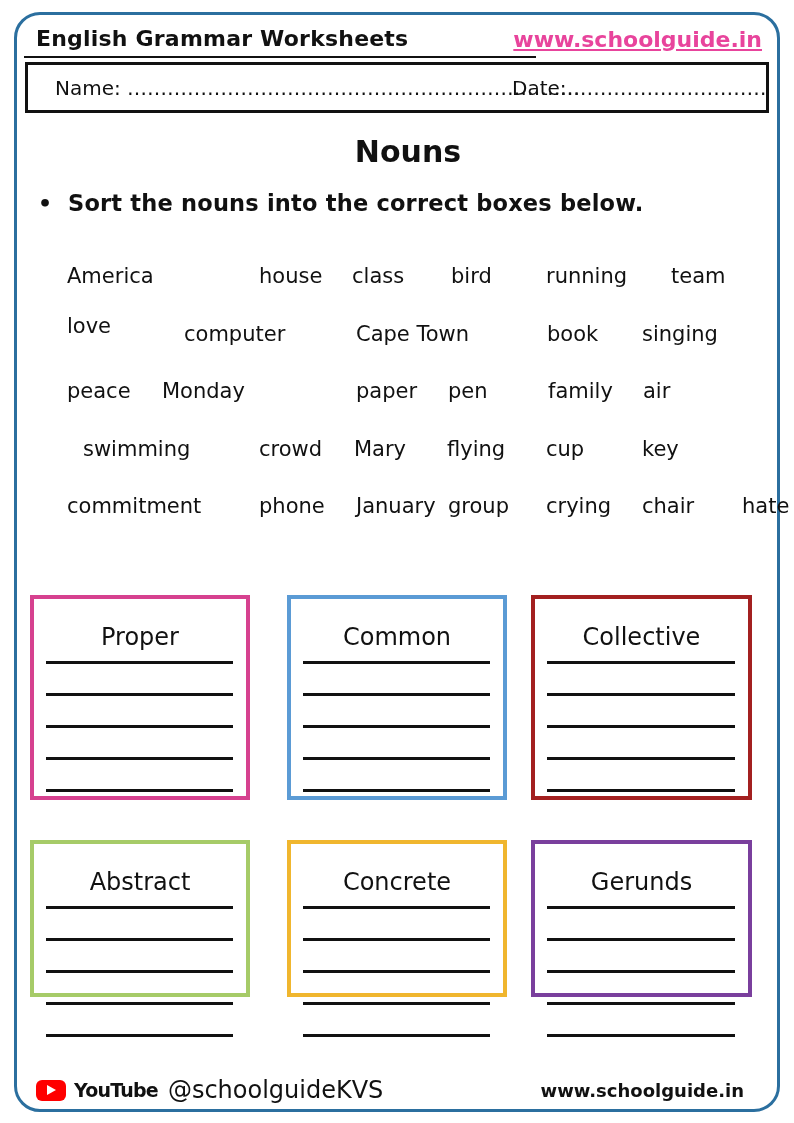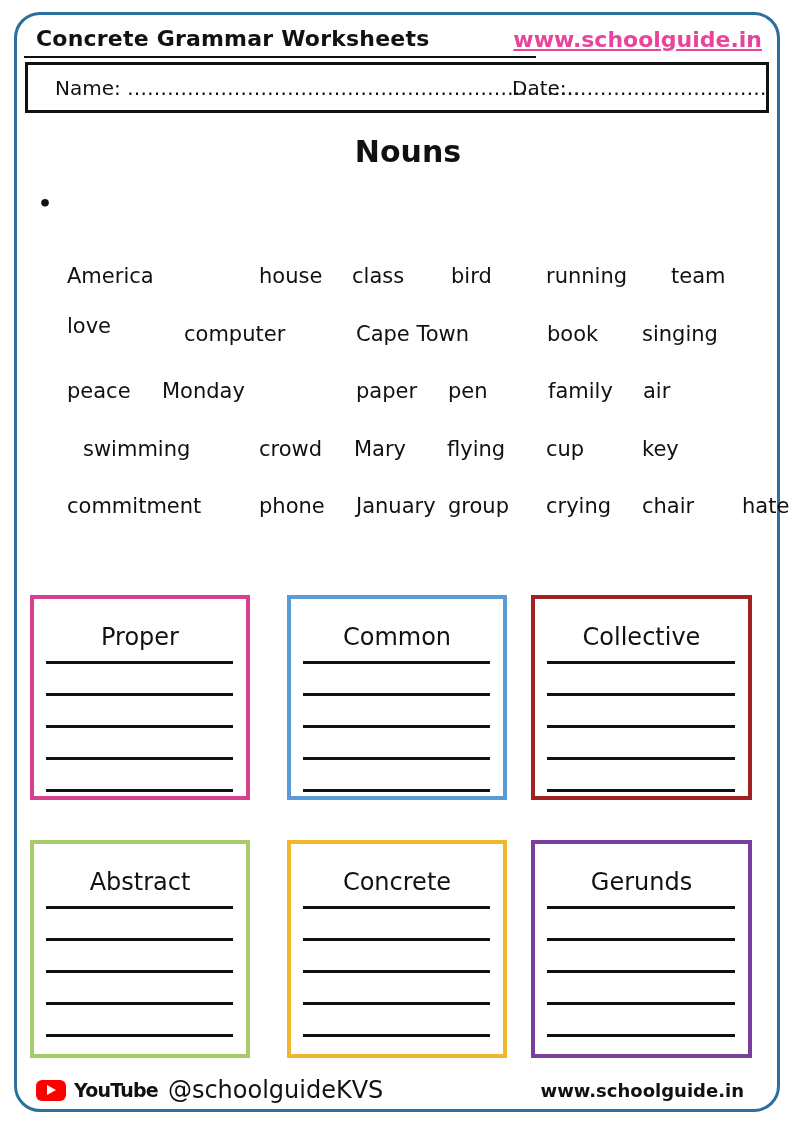--- a/index.html
+++ b/index.html
@@ -32,21 +32,21 @@
   #nb-date{left:484px;}
   
   #ws-title{position:absolute;left:11px;top:134px;width:794px;text-align:center;font-size:30px;font-weight:700;}
   #instr-bullet{position:absolute;left:38px;top:191px;font-size:22px;font-weight:700;}
   #instr-text{position:absolute;left:68px;top:190px;font-size:22.5px;font-weight:700;letter-spacing:0.2px;}
   
   .word{position:absolute;font-size:21px;white-space:nowrap;margin-left:29px;}
   
   .sort-box{position:absolute;width:220px;box-sizing:border-box;border:4px solid #000;background:#fff;}
   .sb-top{height:205px;}
-  .sb-bottom{height:218px;}
+  .sb-bottom{height:157px;}
   .sb-title{margin-top:24px;text-align:center;font-size:24px;font-weight:500;}
   .sb-line{position:absolute;left:12px;right:13px;border-top:3px solid #111;height:0;}
   .ln1{top:62px;} .ln2{top:94px;} .ln3{top:126px;} .ln4{top:158px;} .ln5{top:190px;}
   
   #footer-left{position:absolute;left:36px;top:1076px;display:flex;align-items:center;gap:8px;}
   #yt-badge{
     width:30px;height:21px;background:#FF0000;border-radius:6px;position:relative;flex:0 0 auto;
   }
   #yt-badge::after{
     content:"";position:absolute;left:11px;top:5.5px;width:0;height:0;
@@ -55,31 +55,32 @@
   #yt-word{font-size:19px;font-weight:700;letter-spacing:-0.8px;}
   #yt-handle{font-size:24px;font-weight:400;margin-left:2px;}
   #footer-right{position:absolute;right:50px;top:1080px;font-size:18px;font-weight:700;}
 </style>
 </head>
 <body>
 
 <div id="page">
   <div id="frame"></div>
 
-  <div id="hdr-title">Concrete Grammar Worksheets</div>
+  <div id="hdr-title">English Grammar Worksheets</div>
   <div id="hdr-underline"></div>
   <a id="hdr-link" style="color: rgb(232, 68, 156);">www.schoolguide.in</a>
 
   <div id="namebox">
     <span id="nb-name" class="nb-text"><span>Name:</span> <span>…………………………………………………………..</span></span>
     <span id="nb-date" class="nb-text"><span>Date:</span><span>…………………………..</span></span>
   </div>
 
   <div id="ws-title">Nouns</div>
   <div id="instr-bullet">•</div>
+  <div id="instr-text">Sort the nouns into the correct boxes below.</div>
 
   <span class="word" style="left:38px;top:264px">America</span>
   <span class="word" style="left:230px;top:264px">house</span>
   <span class="word" style="left:323px;top:264px">class</span>
   <span class="word" style="left:422px;top:264px">bird</span>
   <span class="word" style="left:517px;top:264px">running</span>
   <span class="word" style="left:642px;top:264px">team</span>
 
   <span class="word" style="left:38px;top:314px">love</span>
   <span class="word" style="left:155px;top:322px">computer</span>

